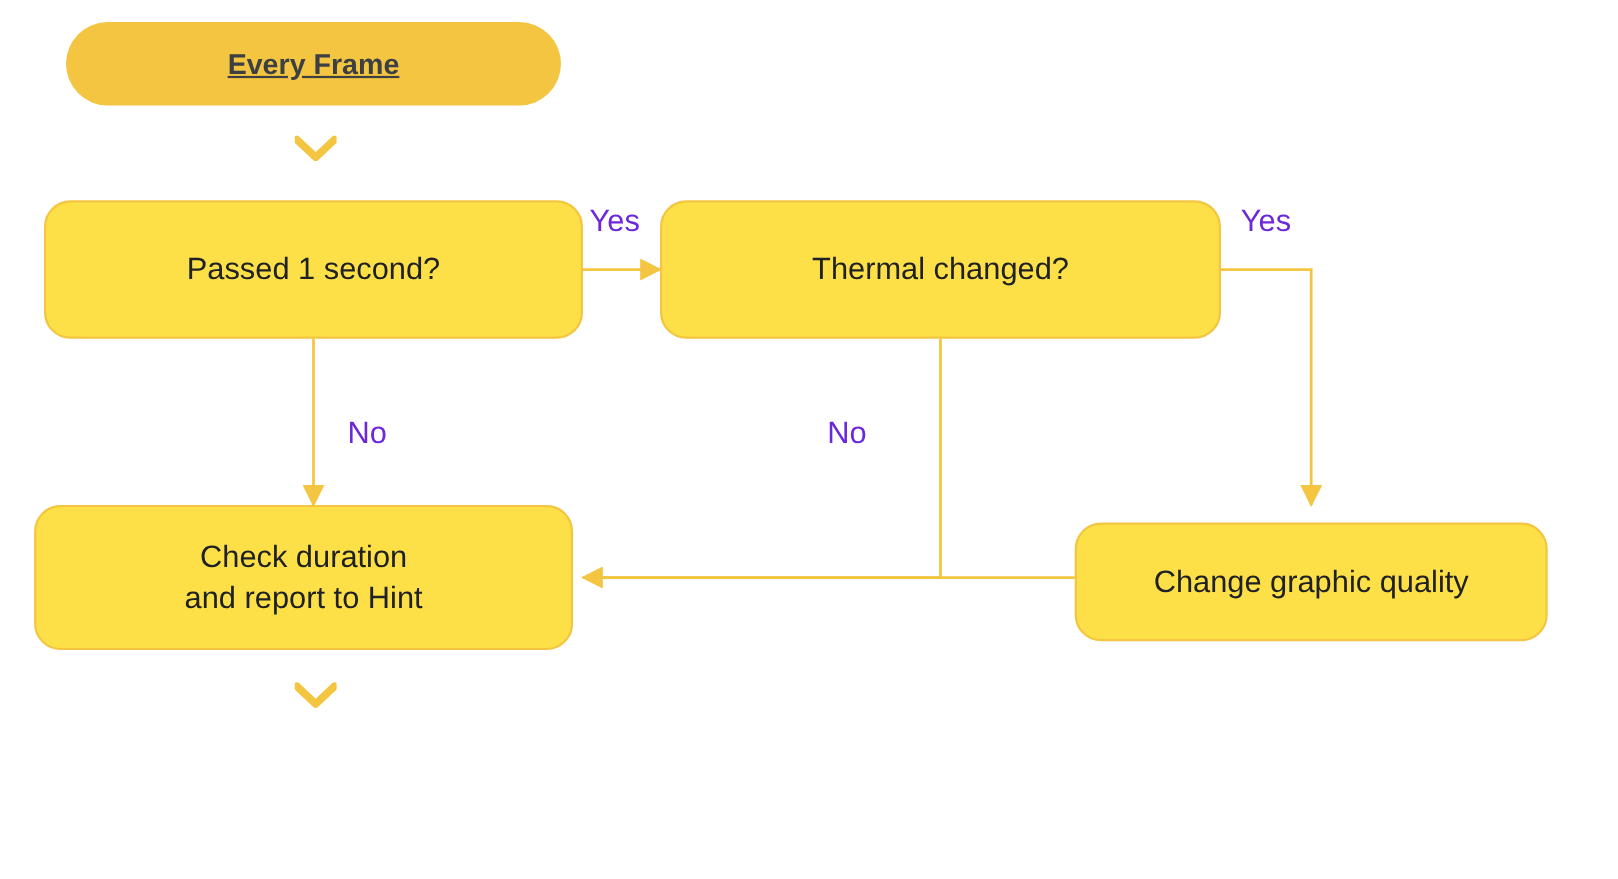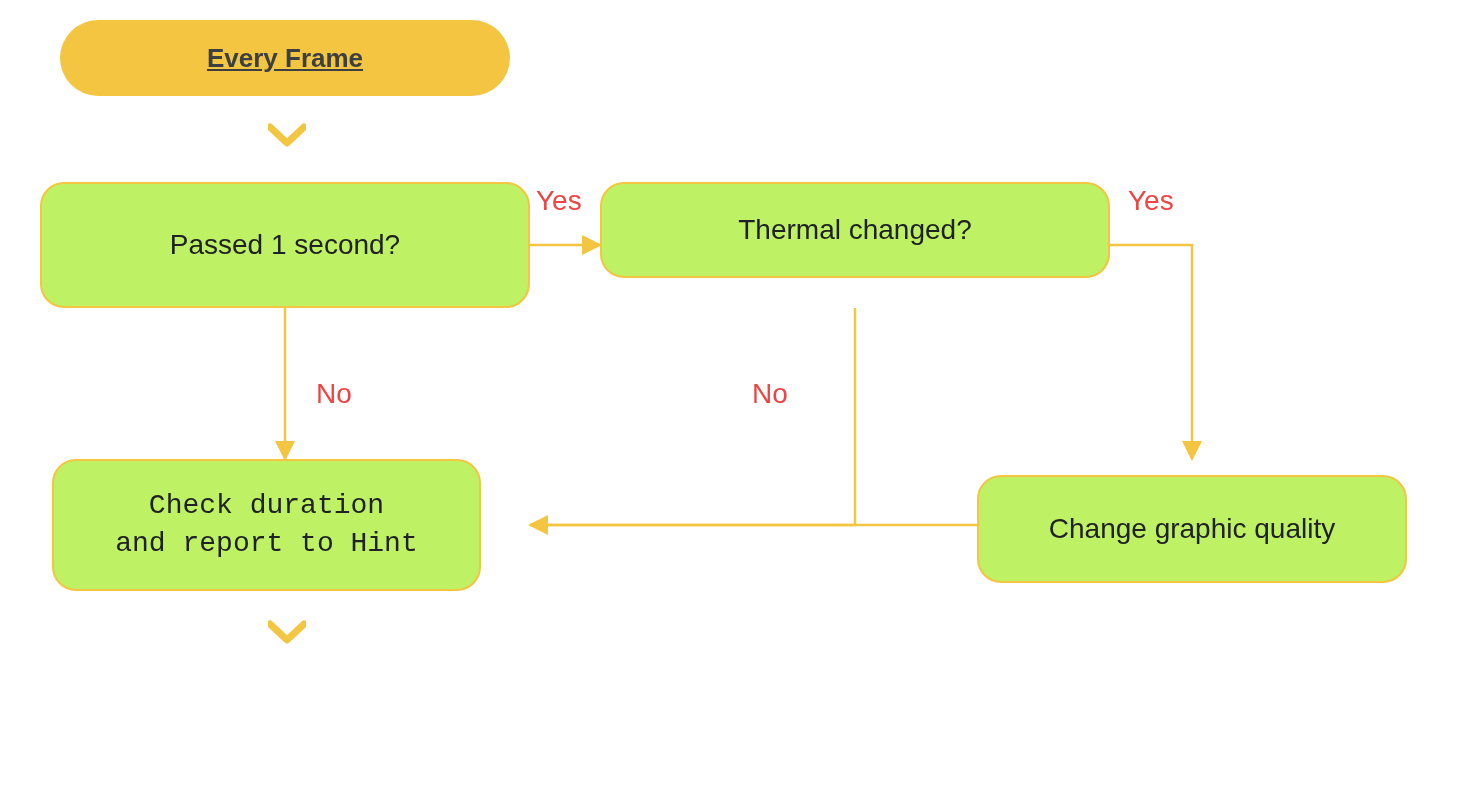--- a/index.html
+++ b/index.html
@@ -23,36 +23,36 @@
     display: flex;
     align-items: center;
     justify-content: center;
     font-weight: 700;
     color: #3c4043;
     font-size: 26px;
     text-decoration: underline;
   }
   .box {
     position: absolute;
-    background: #bef264;
+    background: #fde047;
     border: 2px solid #f3c540;
     border-radius: 24px;
     display: flex;
     align-items: center;
     justify-content: center;
     text-align: center;
     color: #202124;
     font-size: 28px;
     line-height: 1.35;
     padding: 0 24px;
     box-sizing: border-box;
   }
   .label {
     position: absolute;
-    color: #ef4444;
+    color: #6d28d9;
     font-size: 28px;
   }
   .chevron {
     position: absolute;
     color: #f3c540;
   }
   svg.connectors {
     position: absolute;
     left: 0;
     top: 0;
@@ -93,25 +93,25 @@
   <div class="chevron" style="left:268px; top:123px;">
     <svg width="38" height="28" viewBox="0 0 38 28">
         <path d="M2 4 L19 20 L36 4" stroke="#f3c540" stroke-width="7" fill="none" stroke-linecap="round" stroke-linejoin="round"></path>
       </svg>
   </div>
 
   <div class="box" style="left:40px; top:182px; width:490px; height:126px;">
     <span>Passed 1 second?</span>
   </div>
 
-  <div class="box" style="left:600px; top:182px; width:510px; height:96px;">
+  <div class="box" style="left:600px; top:182px; width:510px; height:126px;">
     <span>Thermal changed?</span>
   </div>
 
-  <div class="box" style="left:52px; top:459px; width:429px; height:132px;font-family:Liberation Mono, monospace;">
+  <div class="box" style="left:31px; top:459px; width:490px; height:132px;">
     <span style="white-space:pre-line;">Check duration
 and report to Hint</span>
   </div>
 
   <div class="box" style="left:977px; top:475px; width:430px; height:108px;">
     <span>Change graphic quality</span>
   </div>
 
   <div class="chevron" style="left:268px; top:620px;">
     <svg width="38" height="28" viewBox="0 0 38 28">

